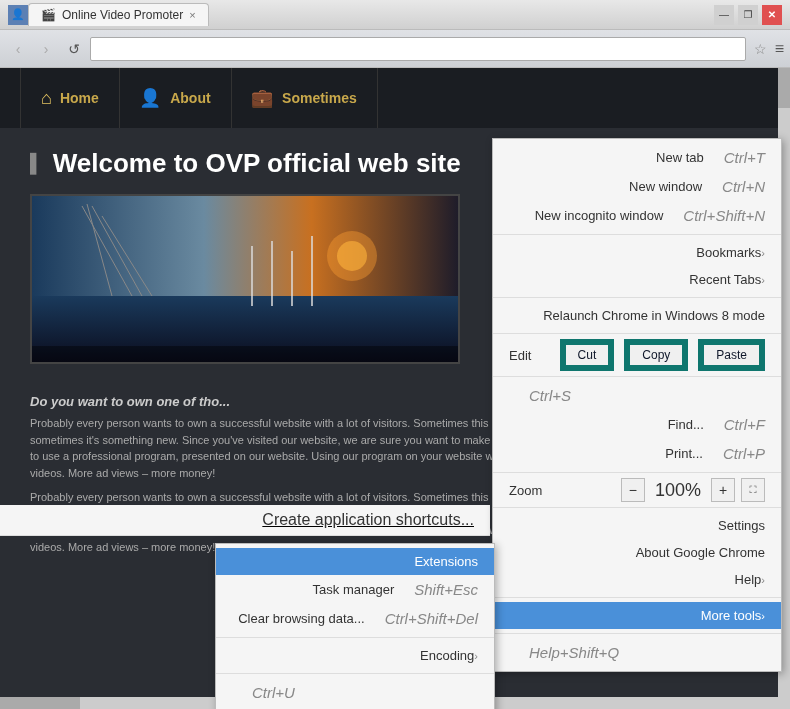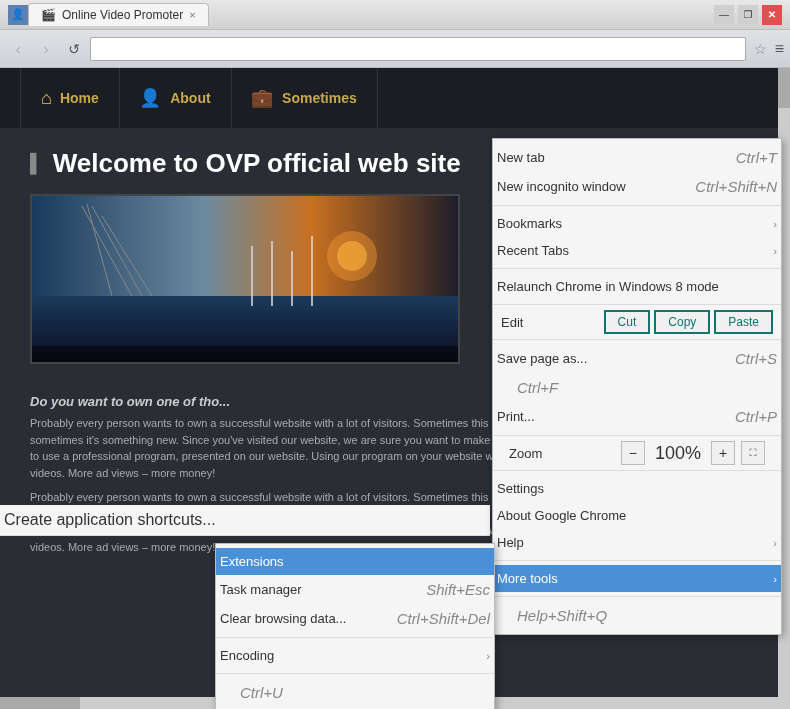--- a/index.html
+++ b/index.html
@@ -143,48 +143,49 @@
       z-index: 200;
       font-size: 13px;
     }
 
     .menu-section { border-bottom: 1px solid #ddd; padding: 4px 0; }
     .menu-section:last-child { border-bottom: none; }
 
     .menu-item {
       display: flex;
       align-items: center;
-      padding: 6px 4px;
+      padding: 6px 16px;
       cursor: pointer;
       color: #333;
       white-space: nowrap;
+      text-align: right;
     }
     .menu-item.highlighted { background: #4a90d9; color: white; }
     .menu-item-label { flex: 1; }
     .menu-item-shortcut { color: #888; font-size: 15px; margin-left: 20px; font-style: italic; }
     .menu-item-arrow { margin-left: auto; color: #888; font-size: 11px; }
     .menu-item.highlighted .menu-item-arrow { color: white; }
 
     
     .menu-edit-row {
       display: flex;
       align-items: center;
-      padding: 5px 8px;
+      padding: 5px 16px;
       border-bottom: 1px solid #ddd;
       gap: 0;
     }
     .edit-label { flex: 1; color: #333; font-size: 13px; }
     .edit-btn {
       padding: 3px 12px;
-      border: 2px solid #0f766e;
+      border: 6px solid #0f766e;
       background: #f0f0f0;
-      color: #0f766e;
+      color: #0f172a;
       font-size: 12px;
       cursor: pointer;
-      margin-left: 4px;
+      margin-left: 10px;
     }
 
     
     .menu-zoom-row {
       display: flex;
       align-items: center;
       padding: 5px 16px;
       border-bottom: 1px solid #ddd;
     }
     .zoom-label { flex: 1; color: #333; font-size: 13px; }
@@ -349,32 +350,36 @@
         <div class="website-para">Probably every person wants to own a successful website with a lot of visitors. Sometimes this is due to some unique content on the website, sometimes it's something new. Since you've visited our website, we are sure you want to make it better. And of course the best way to achieve this is to use a professional program, presented on our website. Using our program on your website will certainly increase the number of ad views on the videos. More ad views – more money!</div>
       </div>
     </div>
 
     <div class="scrollbar-area">
       <div class="scrollbar-thumb"></div>
     </div>
 
     <div class="menu-overlay">
 
-      <div style="position:absolute; top:437px; left:0; width:490px; background:#f5f5f5; border-bottom:1px solid #ddd; z-index:150;">
+      <div style="position:absolute; top:437px; left:0; width:490px; background:#f5f5f5; border-bottom:1px solid #ddd; z-index:150;text-decoration:underline;">
         <div class="menu-item">
           <span class="menu-item-label">Create application shortcuts...</span>
         </div>
       </div>
 
       <div class="chrome-menu">
 
         <div class="menu-section">
           <div class="menu-item">
             <span class="menu-item-label">New tab</span>
             <span class="menu-item-shortcut">Ctrl+T</span>
+          </div>
+          <div class="menu-item">
+            <span class="menu-item-label">New window</span>
+            <span class="menu-item-shortcut">Ctrl+N</span>
           </div>
           <div class="menu-item">
             <span class="menu-item-label">New incognito window</span>
             <span class="menu-item-shortcut">Ctrl+Shift+N</span>
           </div>
         </div>
 
         <div class="menu-section">
           <div class="menu-item">
             <span class="menu-item-label">Bookmarks</span>
@@ -394,24 +399,24 @@
 
         <div class="menu-edit-row">
           <span class="edit-label">Edit</span>
           <button class="edit-btn">Cut</button>
           <button class="edit-btn">Copy</button>
           <button class="edit-btn">Paste</button>
         </div>
 
         <div class="menu-section">
           <div class="menu-item">
-            <span class="menu-item-label">Save page as...</span>
             <span class="menu-item-shortcut">Ctrl+S</span>
           </div>
           <div class="menu-item">
+            <span class="menu-item-label">Find...</span>
             <span class="menu-item-shortcut">Ctrl+F</span>
           </div>
           <div class="menu-item">
             <span class="menu-item-label">Print...</span>
             <span class="menu-item-shortcut">Ctrl+P</span>
           </div>
         </div>
 
         <div class="menu-zoom-row">
           <span class="zoom-label">Zoom</span>

